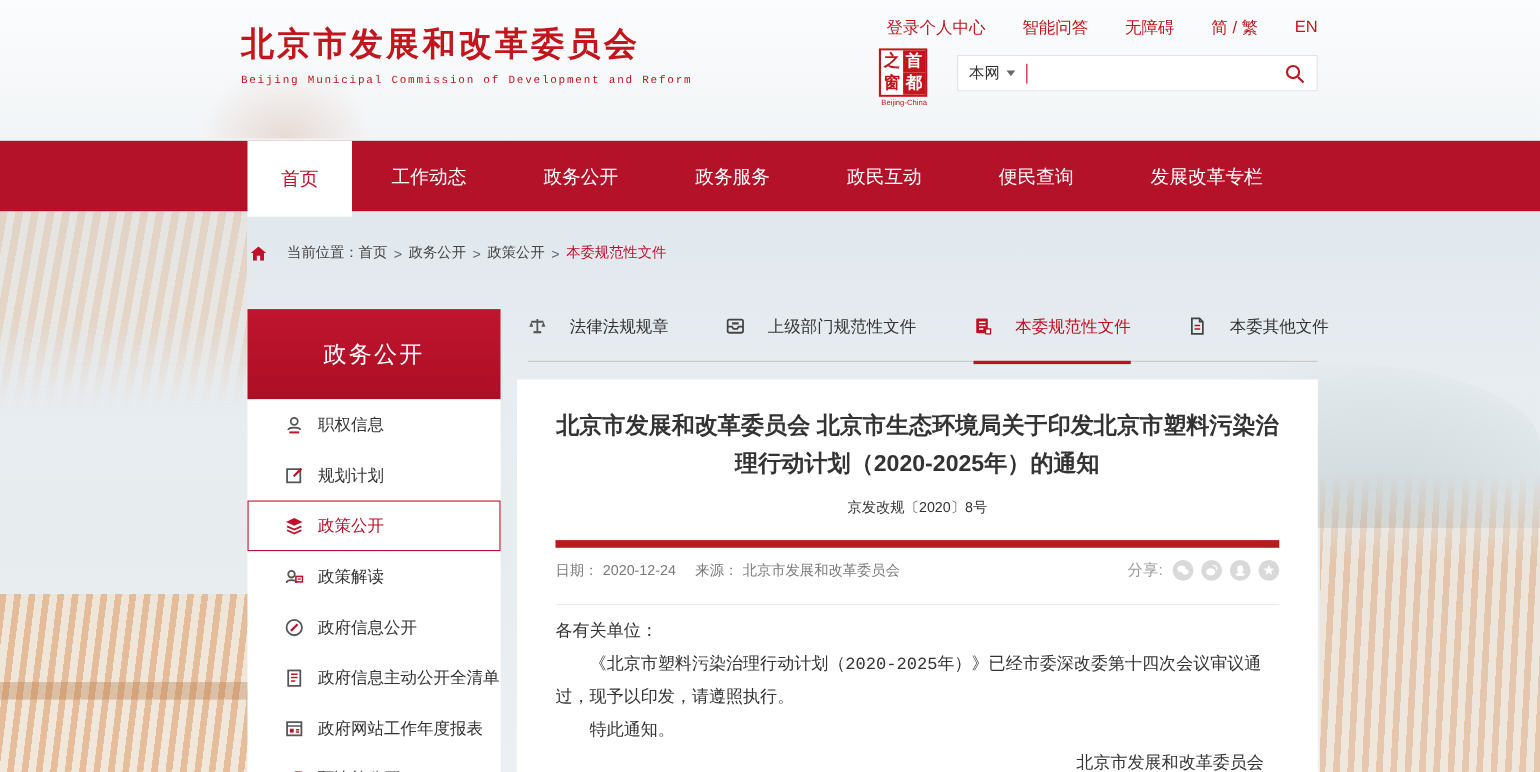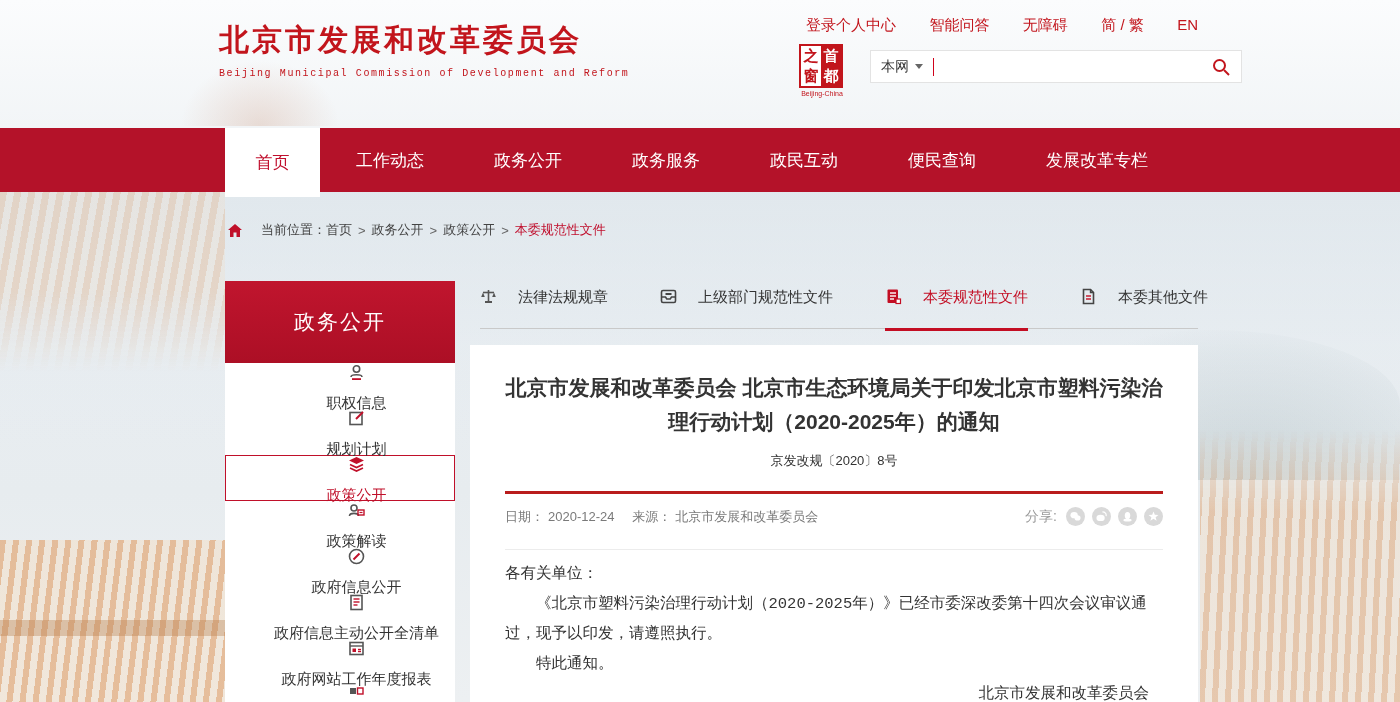--- a/index.html
+++ b/index.html
@@ -31,21 +31,21 @@
   .logo-title { font-size:30px; font-weight:bold; color:#c2151c; letter-spacing:3px; }
   .logo-sub { margin-top:7px; font-size:10px; color:#c2151c; letter-spacing:1.6px; font-family:"Liberation Mono","DejaVu Sans Mono",monospace; }
   .top-links { position:absolute; left:806px; top:16px; width:392px; display:flex; justify-content:space-between; }
   .top-links a { font-size:15px; color:#c2151c; text-decoration:none; white-space:nowrap; cursor:pointer; }
   .seal { position:absolute; left:799px; top:44px; width:46px; text-align:center; }
   .seal-box { width:44px; height:44px; border:2px solid #c2151c; background:#fff; display:grid; grid-template-columns:1fr 1fr; grid-template-rows:1fr 1fr; }
   .seal-box span { font-size:15px; line-height:20px; font-weight:bold; }
   .seal-red-on-white { color:#c2151c; background:#fff; }
   .seal-white-on-red { color:#fff; background:#c2151c; }
   .seal-caption { font-size:7px; color:#c2151c; margin-top:2px; white-space:nowrap; }
-  .searchbar { position:absolute; left:870px; top:50px; width:372px; height:33px; background:#fff;
+  .searchbar { position:absolute; left:870px; top:50px; width:328px; height:33px; background:#fff;
                border:1px solid #e3e3e3; display:flex; align-items:center; padding:0 10px; }
   .search-scope { display:flex; align-items:center; gap:6px; font-size:14px; color:#333; cursor:pointer; }
   .caret-down { width:0; height:0; border-left:4px solid transparent; border-right:4px solid transparent; border-top:5px solid #666; }
   .search-caret { width:1px; height:18px; background:#d0021b; margin-left:10px; }
   .search-input { flex:1; border:none; outline:none; font-size:14px; color:#333; margin-left:4px; background:transparent; }
   .search-btn { margin-left:auto; background:none; border:none; cursor:pointer; display:flex; align-items:center; }
 
   
   .nav { position:absolute; left:0; top:128px; width:1400px; height:64px; background:#b41229; }
   .nav-inner { position:absolute; left:225px; top:0; width:973px; height:64px; display:flex; align-items:stretch; }
@@ -58,37 +58,37 @@
   .breadcrumb .sep { margin:0 6px; color:#666; }
   .crumb { color:#444; text-decoration:none; cursor:pointer; }
   .crumb.current { color:#c00f2d; cursor:default; }
   .bc-prefix { margin-left:19px; }
 
   
   .side-header { position:absolute; left:225px; top:281px; width:230px; height:82px;
                  background:linear-gradient(180deg,#c0152e,#ac0f25); display:flex; align-items:center; justify-content:center; }
   .side-header span { color:#fff; font-size:21px; letter-spacing:2px; }
   .side-panel { position:absolute; left:225px; top:363px; width:230px; height:339px; background:#fff; }
-  .side-item { height:46px; display:flex; align-items:center; padding-left:33px; gap:13px; font-size:15px; color:#333; cursor:pointer; border:1px solid transparent;flex-direction:column; }
+  .side-item { height:46px; display:flex; align-items:center; padding-left:33px; gap:13px; font-size:15px; color:#333; cursor:pointer; border:1px solid transparent; }
   .side-item.active { border:1px solid #c0102a; color:#c0102a; }
   .side-icon { width:17px; height:17px; flex:0 0 17px; display:flex; }
 
   
   .tabs { position:absolute; left:480px; top:288px; width:718px; height:41px; display:flex; align-items:center; border-bottom:1px solid #c9c9c9; }
   .tab { position:relative; display:flex; align-items:flex-start; gap:21px; font-size:15px; color:#333; cursor:pointer; height:41px; white-space:nowrap; }
   .tab.active { color:#c30d23; }
   .tab.active::after { content:""; position:absolute; left:0; right:0; bottom:-2px; height:3px; background:#c30d23; }
   .tab-divider { width:1px; height:16px; background:#d8d8d8; margin:0 26px; }
   .tab-icon { width:17px; height:17px; display:flex; }
 
   
   .card { position:absolute; left:470px; top:345px; width:728px; height:357px; background:#fff; padding:0 35px; }
   .art-title { margin-top:26px; text-align:center; font-size:21px; font-weight:600; color:#333; line-height:34px; }
   .art-docnum { margin-top:13px; text-align:center; font-size:13px; color:#333; }
-  .meta-band { margin-top:21px; border-top:3px solid #b91c1c; border-bottom:1px solid #ececec; height:59px;
+  .meta-band { margin-top:21px; border-top:7px solid #b91c1c; border-bottom:1px solid #ececec; height:59px;
                display:flex; align-items:center; justify-content:space-between; padding-bottom:14px; padding-top:4px; }
   .meta-left { font-size:13px; color:#7a7a7a; }
   .meta-left b { font-weight:normal; margin-right:4px; }
   .meta-left .src { margin-left:14px; }
   .share { display:flex; align-items:center; gap:7px; }
   .share-label { font-size:14px; font-weight:normal; color:#9a9a9a; margin-right:2px; }
   .share-circle { width:19px; height:19px; border-radius:50%; background:#d9d9d9; display:flex; align-items:center; justify-content:center; cursor:pointer; }
   .body-text { margin-top:9px; font-size:15.5px; color:#333; line-height:30px; }
   .body-text p { margin:0;font-family:Liberation Mono, monospace; }
   .indent { text-indent:2em; }

